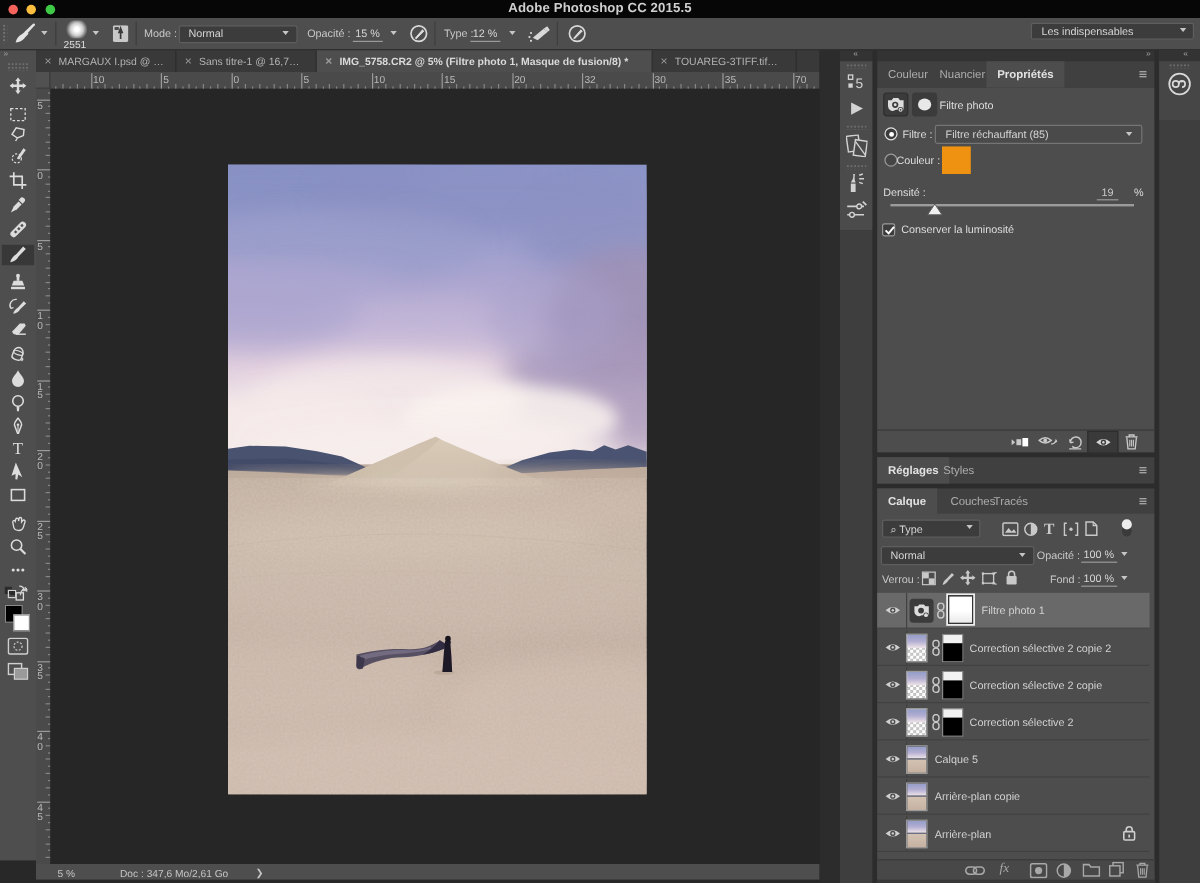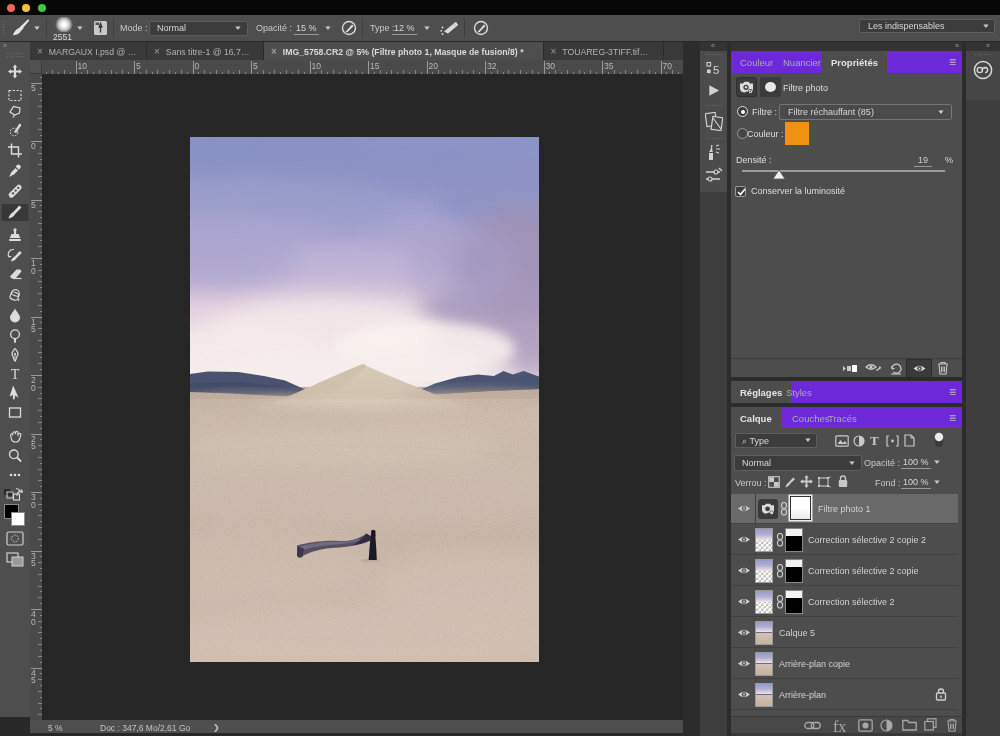--- a/index.html
+++ b/index.html
@@ -35,21 +35,21 @@
 
 #rgap{left:683px;top:42px;width:317px;height:694px;background:#2c2c2c}
 #dockhead{left:700px;top:42px;width:27px;height:9px;background:#333333}
 #dock{left:700px;top:51px;width:27px;height:141px;background:#4b4b4b}
 #docklow{left:700px;top:192px;width:27px;height:544px;background:#3e3e3e}
 #rstrip{left:966px;top:42px;width:34px;height:694px;background:#3e3e3e}
 #rstriphead{left:966px;top:42px;width:34px;height:9px;background:#333333}
 #rstriptop{left:966px;top:51px;width:34px;height:49px;background:#464646}
 .arr{position:absolute;color:#9f9f9f;font-size:7px;letter-spacing:-1px}
 #panel{left:731px;top:42px;width:231px;height:694px}
-.ptabbar{position:absolute;left:0;width:231px;height:22px;background:#6d28d9}
+.ptabbar{position:absolute;left:0;width:231px;height:22px;background:#404040}
 .ptab{position:absolute;top:0;height:22px;padding:6px 9px 0 9px;font-size:9.5px;color:#adadad}
 .ptab.active{background:#4d4d4d;color:#e3e3e3;font-weight:bold}
 .burger{position:absolute;right:6px;color:#c0c0c0;font-size:12px}
 #props{position:absolute;left:0;top:31px;width:231px;height:285px;background:#4d4d4d}
 #propsbot{position:absolute;left:0;top:316px;width:231px;height:19px;background:#4d4d4d;border-top:1px solid #3c3c3c}
 #layers{position:absolute;left:0;top:386px;width:231px;height:308px;background:#4d4d4d}
 .lrow{position:absolute;left:0;width:227px;height:30px;border-bottom:1px solid #414141}
 .lrow .lbl{position:absolute;left:77px;top:10px;font-size:9px;color:#d2d2d2}
 .eyecol{position:absolute;left:0;top:0;width:25px;height:30px;border-right:1px solid #414141}
 .thumb{position:absolute;left:24px;top:3px;width:18px;height:24px;border:1px solid #9a9a9a;overflow:hidden}
@@ -59,20 +59,21 @@
 .checker{background-image:linear-gradient(45deg,#bfbfbf 25%,transparent 25%,transparent 75%,#bfbfbf 75%),linear-gradient(45deg,#bfbfbf 25%,#ffffff 25%,#ffffff 75%,#bfbfbf 75%);background-size:5px 5px;background-position:0 0,2.5px 2.5px}
 .minisky{background:linear-gradient(180deg,#939dc9 0%,#b3aed2 50%,#eee4e8 100%)}
 .minisand{background:linear-gradient(180deg,#d3c2b2 0%,#c3ae9f 100%)}
 </style></head>
 <body>
 
 <div class="abs" id="menubar">
   <div class="abs light" style="left:7px;background:#f4645c"></div>
   <div class="abs light" style="left:22px;background:#fbbe3f"></div>
   <div class="abs light" style="left:38px;background:#3ec946"></div>
+  <div class="abs title">Adobe Photoshop CC 2015.5</div>
 </div>
 
 <div class="abs" id="opts">
   <div class="abs" style="left:2px;top:5px;width:4px;height:16px;background-image:radial-gradient(#777 35%,transparent 40%);background-size:3px 3px"></div>
   <svg class="abs" style="left:11px;top:4px" width="20" height="18" viewBox="0 0 20 18">
       <path d="M2 16.5 C2.8 13 4.5 11 7.5 9.3 L10.5 6.8 L12.8 9.1 L10.2 11.8 C8.6 14.4 6 16 2 16.5 Z" fill="#e3e3e3"></path>
       <path d="M9.5 7.5 L16.5 0.8 C17.4 0 18.7 1 18 2 L11.4 9.4 Z" fill="#e3e3e3"></path>
     </svg>
   <div class="abs chev" style="left:34px;top:10px">▼</div>
   <div class="abs sep" style="left:46px"></div>
@@ -949,21 +950,21 @@
           <div style="position:absolute;left:0;top:10px;width:100%;height:1px;background:#6a6f87"></div>
           <div class="minisand" style="position:absolute;left:0;top:11px;width:100%;height:13px"></div>
         </div>
         <div class="lbl" style="left:48px">Arrière-plan copie</div>
       </div>
     <div class="abs" id="laybot">
       <svg class="abs" style="left:73px;top:4px" width="17" height="9" viewBox="0 0 17 9">
           <rect x="0.8" y="1.5" width="9" height="6" rx="3" fill="none" stroke="#a8a8a8" stroke-width="1.3"></rect>
           <rect x="7.2" y="1.5" width="9" height="6" rx="3" fill="none" stroke="#a8a8a8" stroke-width="1.3"></rect>
         </svg>
-      <div class="abs" style="left:102px;top:1px;font-size:16px;color:#a8a8a8;font-family:'Liberation Serif'">fx</div>
+      <div class="abs" style="left:102px;top:1px;font-size:11px;font-style:italic;color:#a8a8a8;font-family:'Liberation Serif'">fx</div>
       <svg class="abs" style="left:127px;top:2px" width="15" height="13" viewBox="0 0 15 13">
           <rect x="0.8" y="0.8" width="13.4" height="11.4" rx="1.5" fill="none" stroke="#a8a8a8" stroke-width="1.3"></rect>
           <circle cx="7.5" cy="6.5" r="3" fill="#a8a8a8"></circle>
         </svg>
       <svg class="abs" style="left:149px;top:2px" width="13" height="13" viewBox="0 0 13 13">
           <circle cx="6.5" cy="6.5" r="5.5" fill="none" stroke="#a8a8a8" stroke-width="1.2"></circle>
           <path d="M6.5 1 a5.5 5.5 0 0 1 0 11 Z" fill="#a8a8a8"></path>
         </svg>
       <svg class="abs" style="left:171px;top:2px" width="15" height="12" viewBox="0 0 15 12">
           <path d="M0.8 11 V1.5 H5.5 L7 3.5 H14.2 V11 Z" fill="none" stroke="#a8a8a8" stroke-width="1.3"></path>

